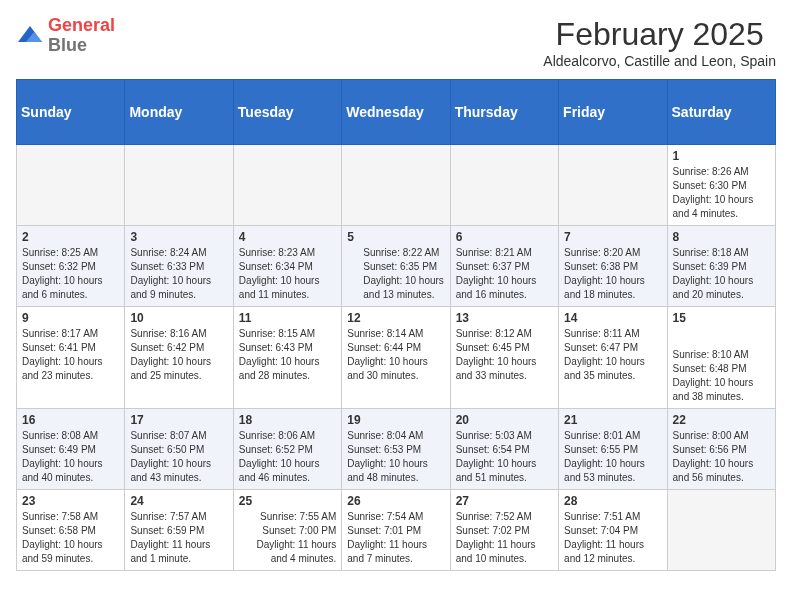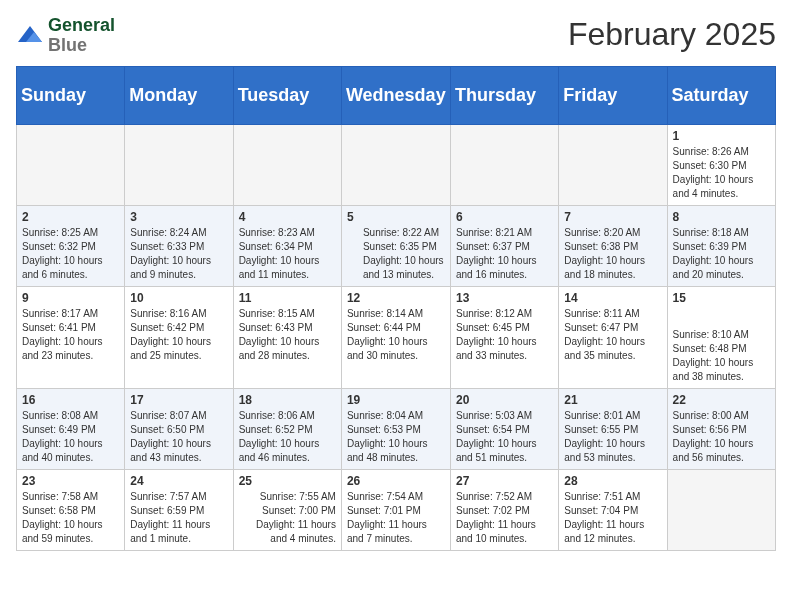--- a/index.html
+++ b/index.html
@@ -19,21 +19,21 @@
     .logo {
       display: flex;
       align-items: center;
       gap: 4px;
     }
     .logo-text {
       font-size: 18px;
       font-weight: bold;
       line-height: 1.1;
     }
-    .logo-general { color: #14532d; }
+    .logo-general { color: #ef4444; }
     .logo-blue { color: #737373; }
     .logo-icon {
       width: 28px;
       height: 28px;
     }
     .title-block {
       text-align: center;
     }
     .month-title {
       font-size: 32px;
@@ -45,23 +45,23 @@
       color: #333;
     }
     .calendar {
       width: 100%;
       border-collapse: collapse;
       border: 1px solid #ccc;
     }
     .calendar th {
       background: #3070c8;
       color: #fff;
-      font-size: 18px;
+      font-size: 14px;
       font-weight: bold;
-      padding: 18px 4px;
+      padding: 24px 4px;
       text-align: left;
       border: 1px solid #2560b8;
     }
     .calendar td {
       vertical-align: top;
       border: 1px solid #ccc;
       padding: 4px 5px;
       width: 108px;
       min-height: 90px;
       font-size: 10px;
@@ -95,20 +95,21 @@
       <polygon points="14,4 26,20 2,20" fill="#2563c7"></polygon>
       <polygon points="18,10 26,20 10,20" fill="#5592e8"></polygon>
     </svg>
     <div class="logo-text">
       <span class="logo-general">General</span><br>
       <span class="logo-blue">Blue</span>
     </div>
   </div>
   <div class="title-block">
     <div class="month-title">February 2025</div>
+    <div class="subtitle">Aldealcorvo, Castille and Leon, Spain</div>
   </div>
 </div>
 
 <table class="calendar">
   <thead>
     <tr>
     <th>Sunday</th>
         <th>Monday</th>
         <th>Tuesday</th>
         <th>Wednesday</th>

